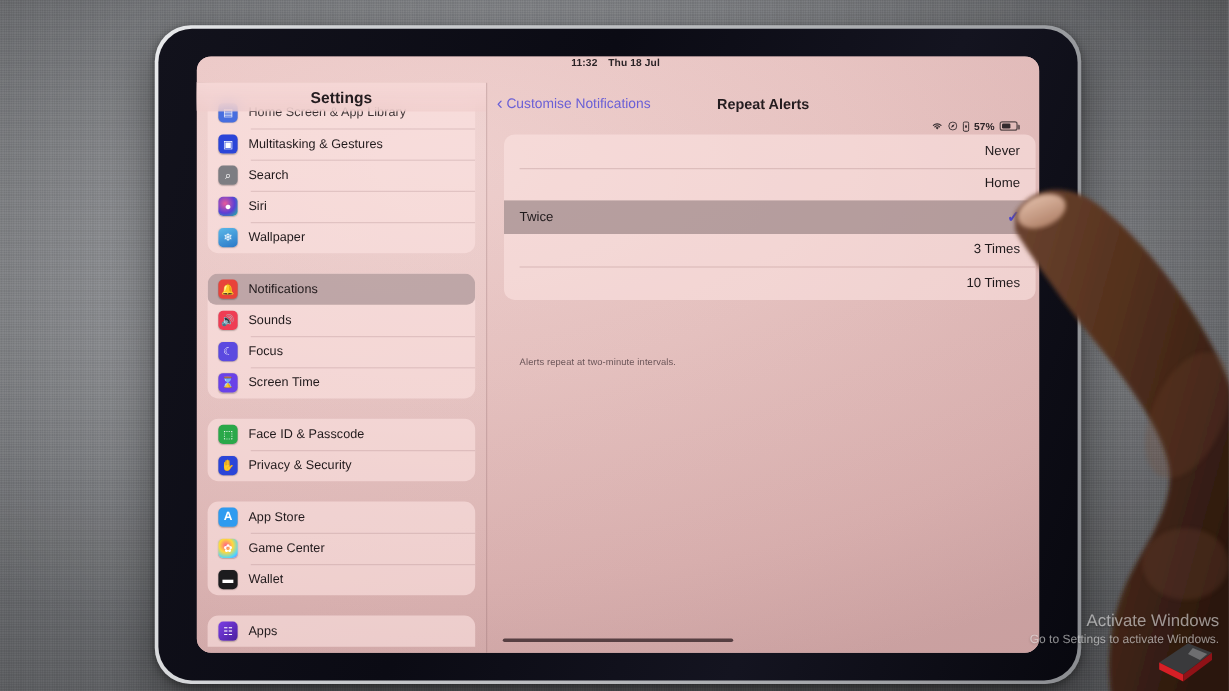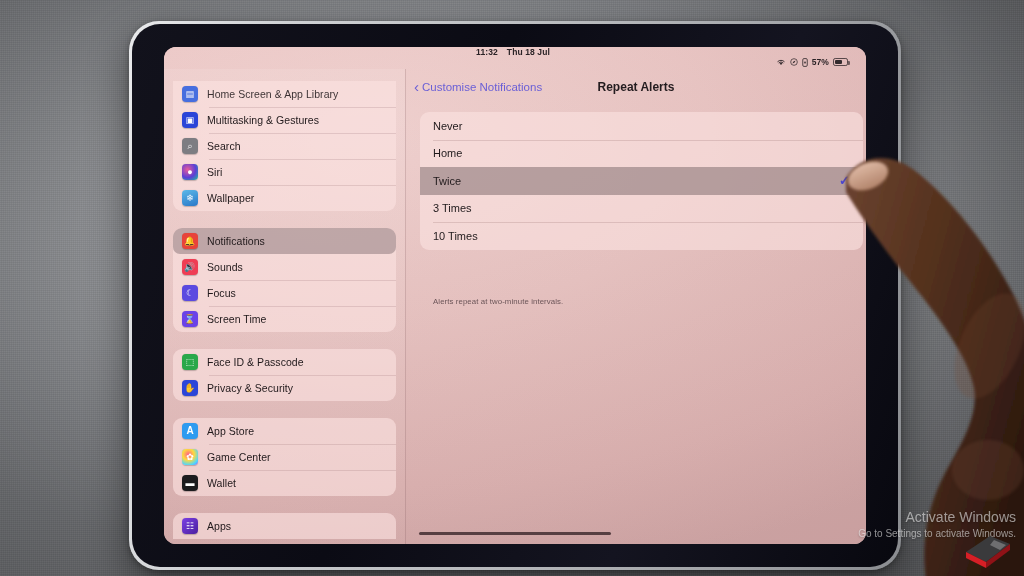--- a/index.html
+++ b/index.html
@@ -63,21 +63,21 @@
   }
 
   
   #statusbar {
     position:absolute; left:0; top:0; width:100%; height:22px;
     display:flex; align-items:center;
     padding:0 18px 0 14px;
     font-size:8.5px; color:#2b2326; letter-spacing:.1px;flex-direction:column;
   }
   #status-left { display:flex; gap:9px; align-items:center; font-weight:600; }
-  #status-right { margin-left:auto; display:flex; gap:4px; align-items:center; font-weight:600; }
+  #status-right { margin-left:auto; display:flex; gap:4px; align-items:center; font-weight:600;margin-top:43px; }
   .si { display:inline-flex; align-items:center; }
   .battery-shell {
     width:15px; height:8px; border:1px solid rgba(40,32,35,.75);
     border-radius:2.2px; position:relative; display:inline-block;
   }
   .battery-shell:after {
     content:""; position:absolute; right:-2.6px; top:2px;
     width:1.6px; height:3.6px; border-radius:0 1px 1px 0;
     background:rgba(40,32,35,.6);
   }
@@ -152,20 +152,21 @@
   
   #options-card {
     position:absolute; left:14px; top:43px; width:443px;
     background:rgba(252,226,225,.60);
     border-radius:9px; overflow:hidden;
   }
   .orow {
     position:relative; height:27.5px;
     display:flex; align-items:center;
     padding:0 13px;
+    justify-content:flex-end;
   }
   .orow + .orow:before {
     content:""; position:absolute; left:13px; right:0; top:0; height:1px;
     background:rgba(150,110,112,.25);
   }
   .orow.selected { background:rgba(125,105,108,.52); }
   .orow.selected:before, .orow.selected + .orow:before { background:transparent; }
   .orow-label { font-size:11px; color:#201a1c; }
   .orow-check { margin-left:auto; color:#4b45cf; font-size:13px; font-weight:700; line-height:1; }
 
@@ -239,20 +240,21 @@
       <span>57%</span>
       <span class="battery-shell">
         <span class="battery-fill"></span>
       </span>
     </div>
   </div>
 
   <div id="split">
 
     <div id="sidebar">
+      <div id="sidebar-header">Settings</div>
       <div id="sidebar-scroll">
           <div class="group clip-top">
             <div class="srow" style="opacity: 0.88;">
               <span class="app-icon" style="background: rgb(47, 95, 224);">▤</span>
               <span class="srow-label">Home Screen &amp; App Library</span>
             </div>
             <div class="srow">
               <span class="app-icon" style="background: rgb(43, 69, 216);">▣</span>
               <span class="srow-label">Multitasking &amp; Gestures</span>
             </div>

